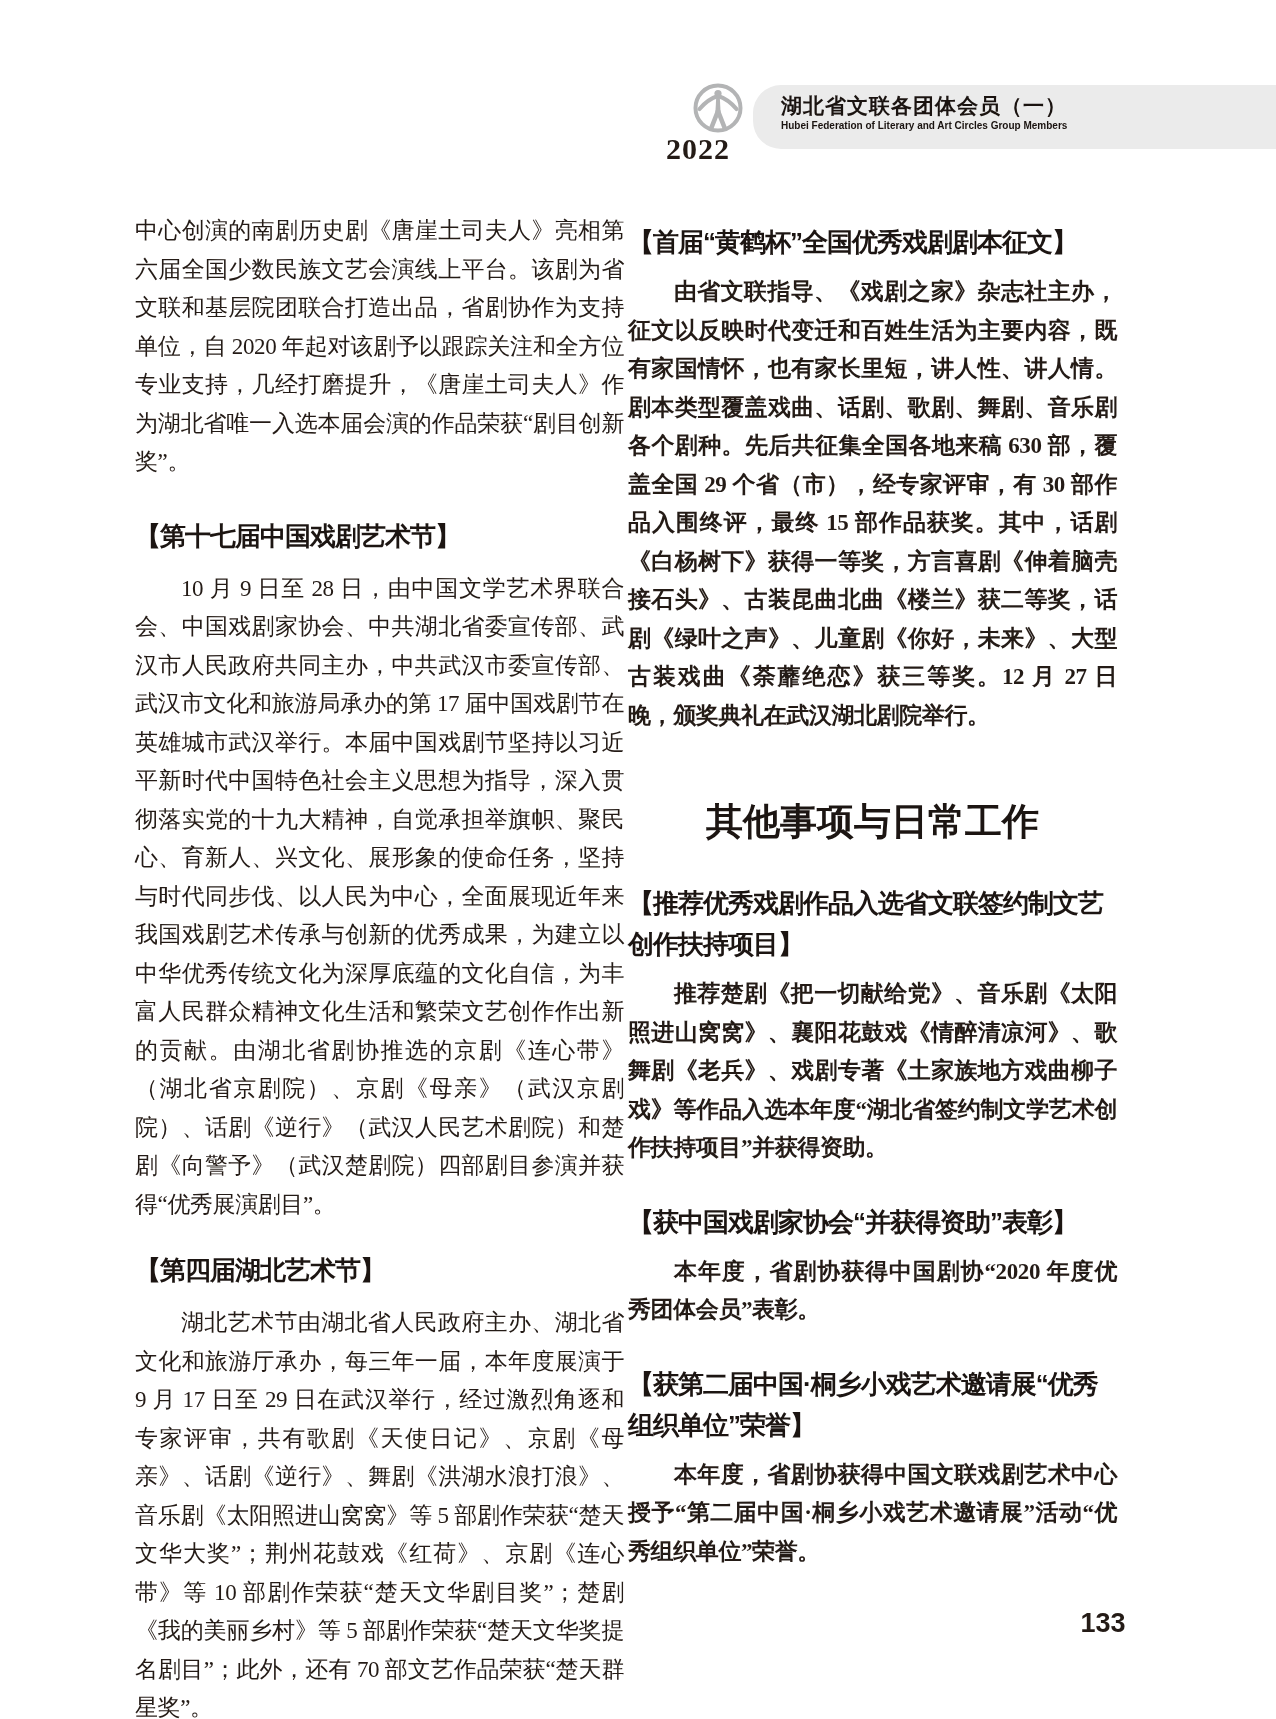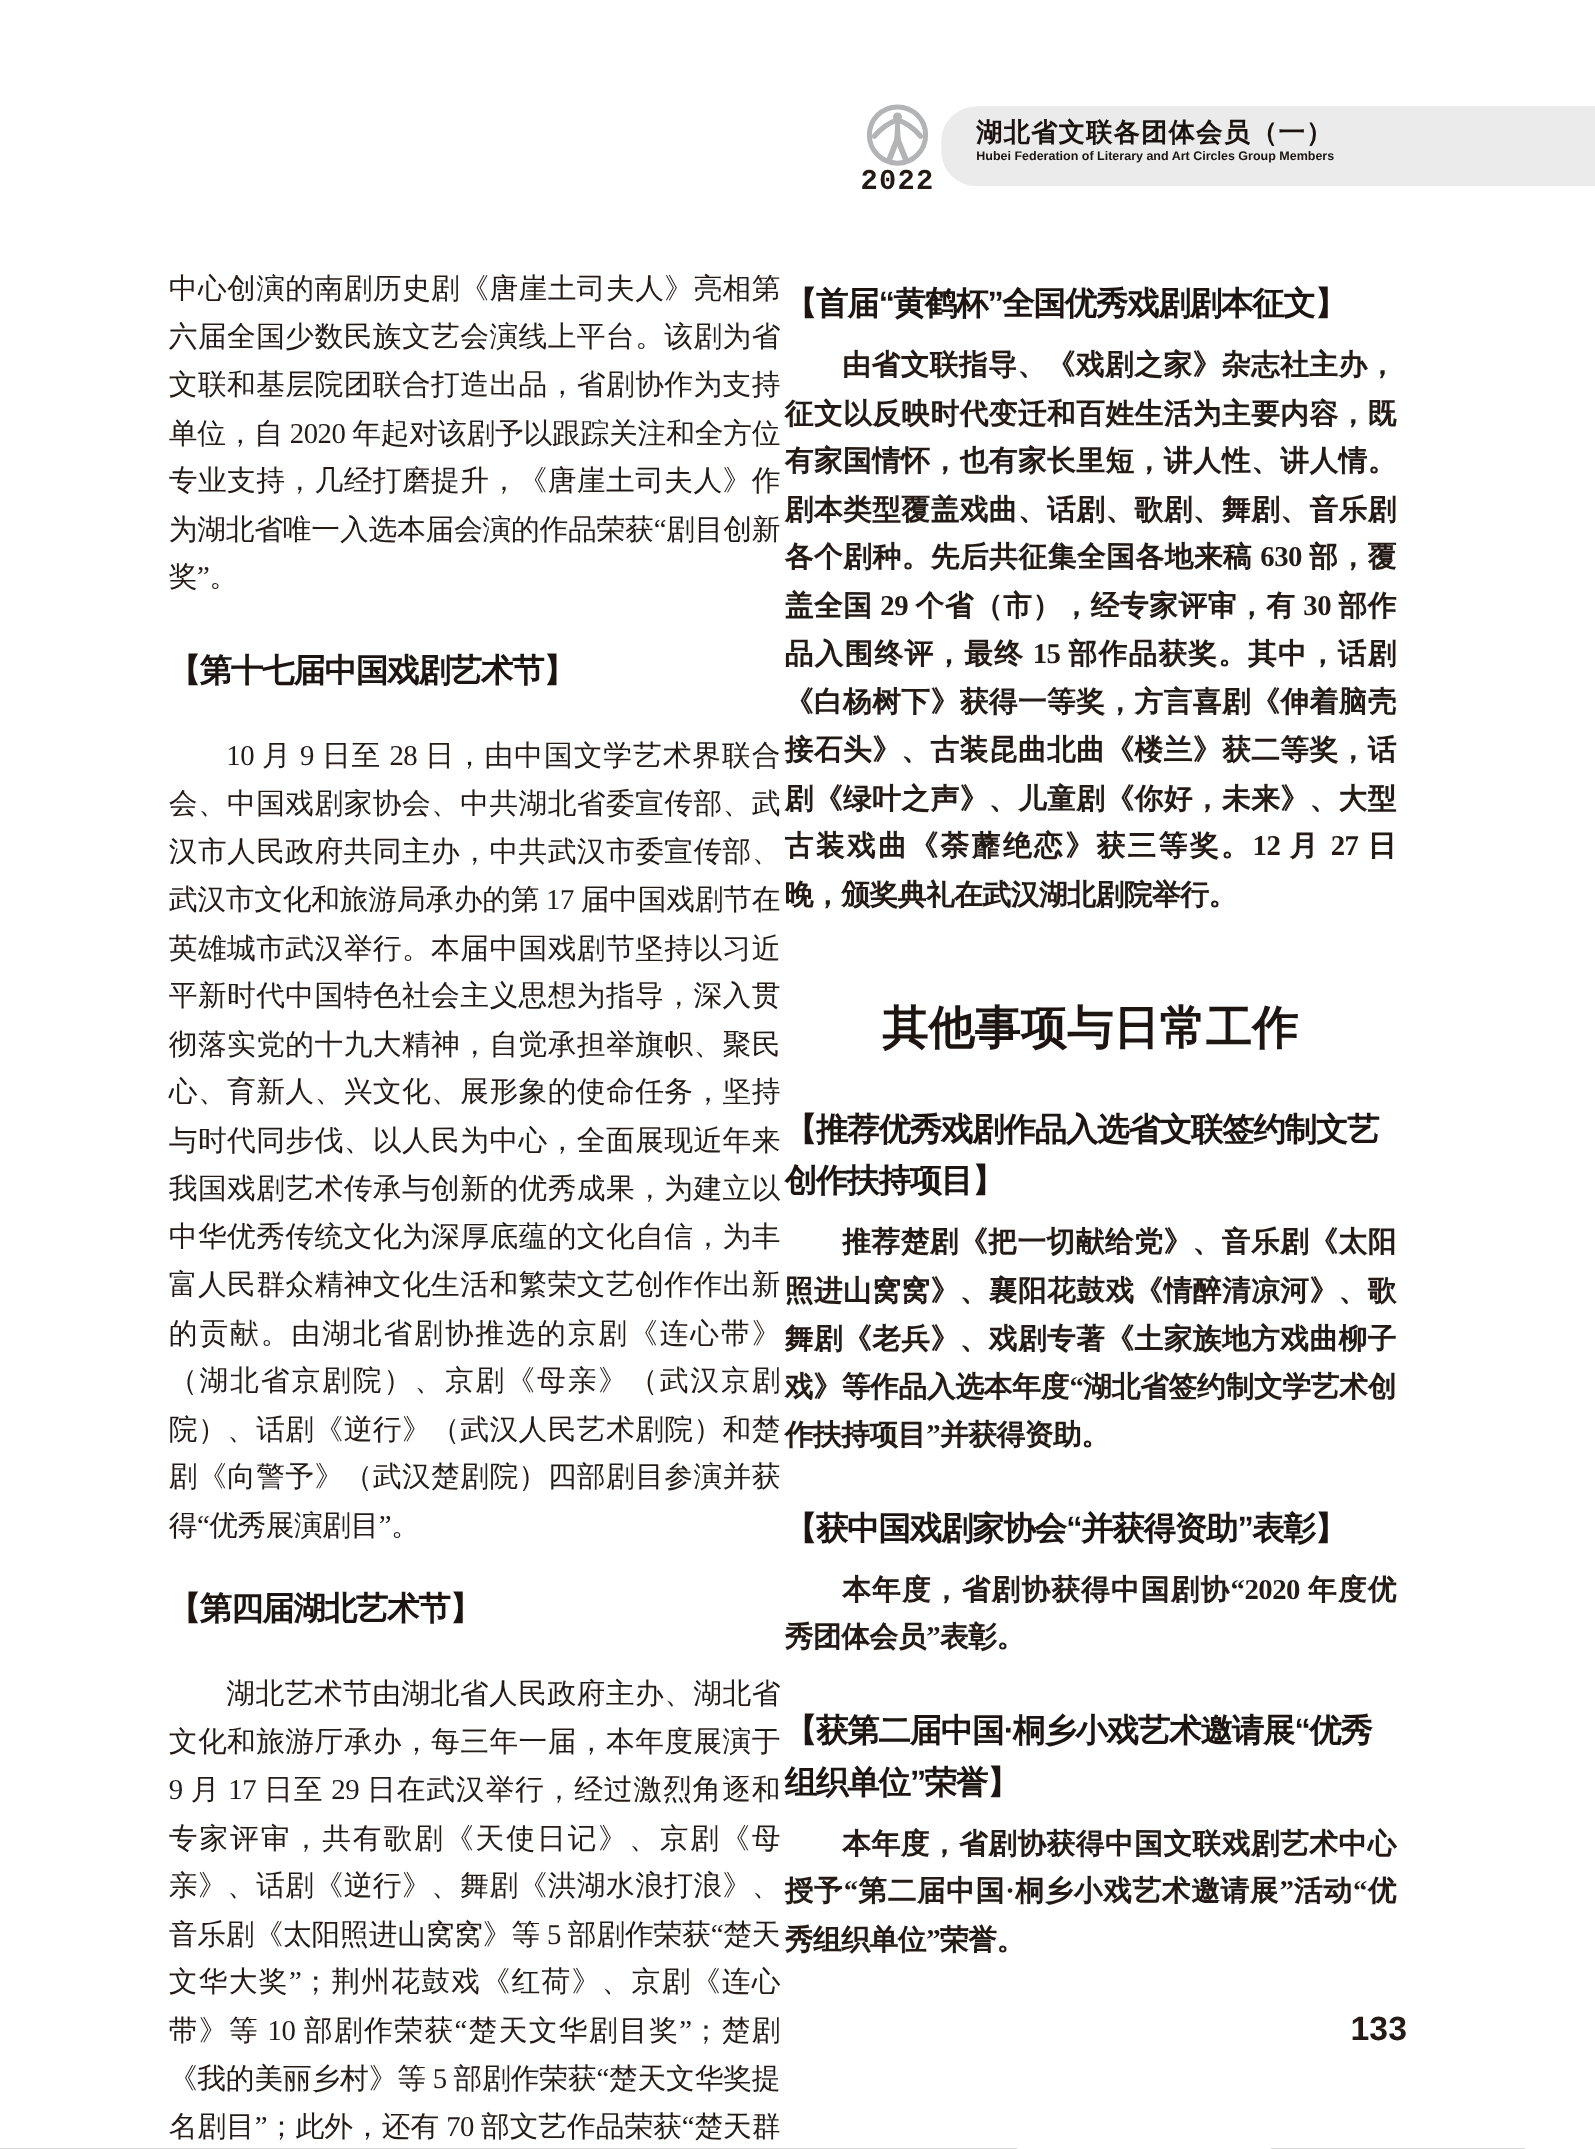--- a/index.html
+++ b/index.html
@@ -13,24 +13,24 @@
     color:#241b16;
   }
   
   .band{
     position:absolute;left:753px;top:85px;right:0;height:64px;
     background:#ebebeb;
     border-radius:28px 0 0 28px;
   }
   .logo{position:absolute;left:692px;top:82px;width:52px;height:54px;}
   .logo-year{
-    position:absolute;left:683px;top:132px;width:70px;
+    position:absolute;left:663px;top:132px;width:70px;
     text-align:center;
-    font-family:Liberation Mono, monospace;
-    font-weight:bold;font-size:23px;letter-spacing:1px;color:#241b16;
+    font-family:Liberation Serif, serif;
+    font-weight:bold;font-size:30px;letter-spacing:1px;color:#241b16;
   }
   .title-cn{
     position:absolute;left:781px;top:92px;
     font-family:"Liberation Sans","DejaVu Sans",sans-serif;
     font-weight:bold;font-size:21px;letter-spacing:1px;color:#1a1310;
     white-space:nowrap;
   }
   .title-en{
     position:absolute;left:781px;top:120px;
     font-family:"Liberation Sans","DejaVu Sans",sans-serif;
@@ -49,21 +49,21 @@
   .body{text-indent:2em;}
   .lead{text-indent:0;}
   h3.sec{
     margin:0;
     font-family:"Liberation Sans","DejaVu Sans",sans-serif;
     font-weight:bold;font-size:26px;line-height:41px;letter-spacing:-1px;
     color:#1c1512;text-align:left;
   }
   .col-left h3.sec.first{margin-top:34px;}
   .col-left h3.sec.second{margin-top:26px;}
-  .col-left .body{margin-top:29px;}
+  .col-left .body{margin-top:13px;}
   .col-right .body{margin-top:10px;font-weight:bold;}
   .col-right h3.sec{margin-top:34px;}
   .col-right h3.sec.top{margin-top:0;}
   h2.chapter{
     margin:60px 0 0 0;
     font-family:"Liberation Sans","DejaVu Sans",sans-serif;
     font-weight:bold;font-size:37px;line-height:54px;letter-spacing:0;
     color:#1c1512;text-align:center;
   }
   .page-number{

